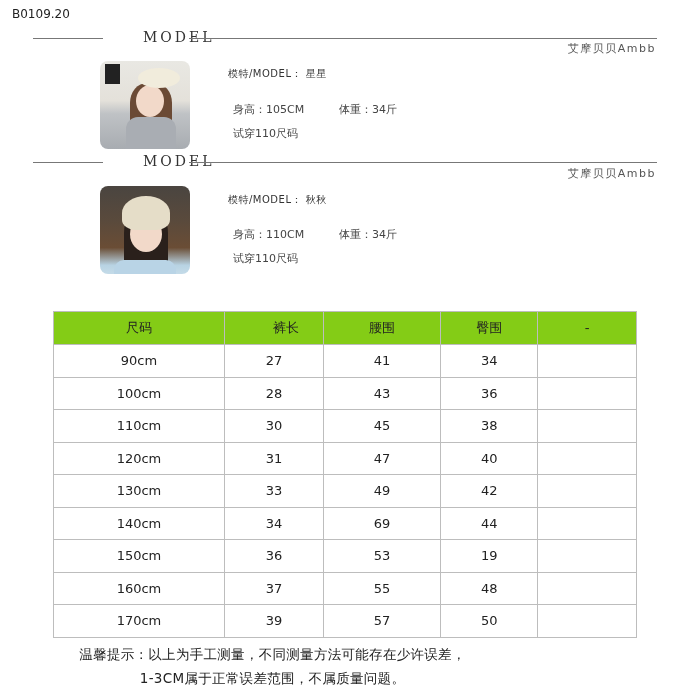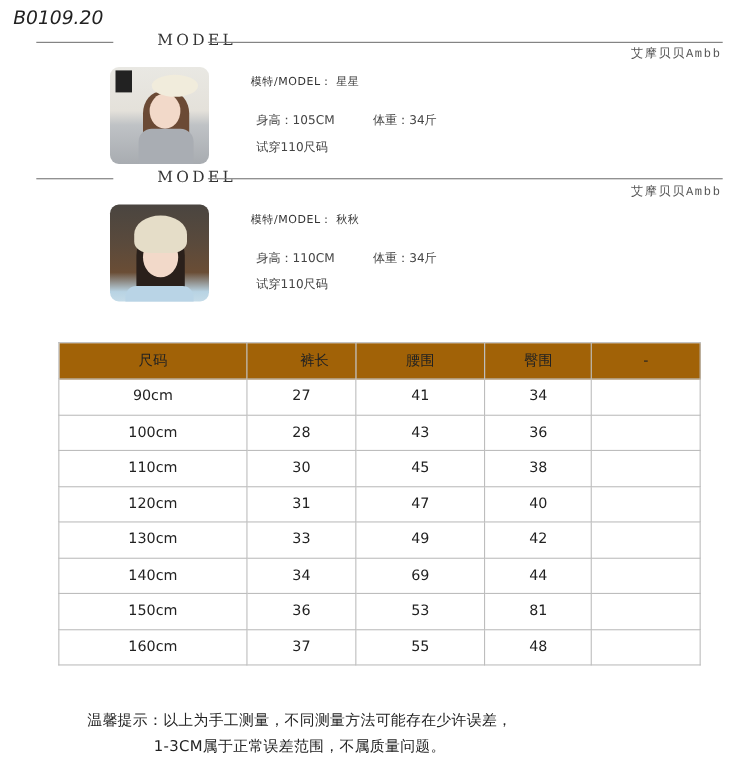--- a/index.html
+++ b/index.html
@@ -1,39 +1,39 @@
 <!DOCTYPE html>
 <html><head>
 <meta charset="utf-8">
 <style>
   * { box-sizing: border-box; margin: 0; padding: 0; }
   html, body { width: 686px; height: 699px; background: #ffffff; overflow: hidden; }
   body { position: relative; font-family: "DejaVu Sans", sans-serif; color: #222; }
 
-  .code { position: absolute; left: 12px; top: 7px; font-size: 17px; color: #222; font-family: "DejaVu Sans", sans-serif; font-style: italic; }
+  .code { position: absolute; left: 12px; top: 7px; font-size: 12px; color: #222; font-family: "DejaVu Sans", sans-serif; }
 
   .model-header { position: absolute; left: 0; width: 686px; height: 20px; }
   .model-header .line-left { position: absolute; left: 33px; width: 70px; top: 9px; height: 1px; background: #777; }
   .model-header .line-right { position: absolute; left: 189px; width: 468px; top: 9px; height: 1px; background: #777; }
   .model-header .label { position: absolute; left: 111px; top: 0; font-family: "DejaVu Serif", serif; font-size: 14px; letter-spacing: 3px; color: #333; margin-left: 32px; }
-  .brand { position: absolute; right: 30px; font-size: 11px; letter-spacing: 1.5px; color: #555; font-family: Liberation Mono, monospace; }
+  .brand { position: absolute; right: 30px; font-size: 11px; letter-spacing: 1.5px; color: #555; }
 
   .photo { position: absolute; left: 100px; width: 90px; height: 88px; border-radius: 8px; overflow: hidden; }
   .photo-1 { background: linear-gradient(180deg, #e9e8e3 0%, #e4e1da 45%, #bfc2c5 60%, #a8acb1 100%); }
   .photo-2 { background: linear-gradient(180deg, #4a4540 0%, #5a4a3c 40%, #6a4d35 70%, #b8d3e3 90%, #c4dbe8 100%); }
   .photo .hat { position: absolute; border-radius: 50%; }
   .photo .face { position: absolute; border-radius: 50%; background: #f2d9c9; }
   .photo .hair { position: absolute; border-radius: 40% 40% 10% 10%; }
 
   .model-name { position: absolute; left: 228px; font-size: 10px; color: #333; letter-spacing: 0.5px; }
   .model-stat { position: absolute; font-size: 11px; color: #444; }
 
   table.size { position: absolute; left: 53px; top: 311px; width: 584px; border-collapse: collapse; font-size: 13px; }
   table.size th, table.size td { border: 1px solid #bdbdbd; text-align: center; font-weight: normal; color: #222; }
-  table.size th { background: #a16207; height: 33px; font-size: 13px; }
+  table.size th { background: #84cc16; height: 33px; font-size: 13px; font-family: Liberation Mono, monospace; }
   table.size td { height: 32.5px; }
   .c1 { width: 177px; } .c2 { width: 102px; padding-left: 24px; } .c3 { width: 122px; margin-left: 20px; } .c4 { width: 101px; } .c5 { width: 103px; }
 
   .note { position: absolute; left: 0; width: 545px; text-align: center; font-size: 13.5px; color: #222; letter-spacing: 0.3px; }
 </style>
 </head>
 <body>
 
 <div class="code">B0109.20</div>
 
@@ -138,27 +138,34 @@
       <td>140cm</td>
         <td>34</td>
         <td>69</td>
         <td>44</td>
         <td></td>
     </tr>
     <tr>
       <td>150cm</td>
         <td>36</td>
         <td>53</td>
-        <td>81</td>
+        <td>19</td>
         <td></td>
     </tr>
     <tr>
       <td>160cm</td>
         <td>37</td>
         <td>55</td>
         <td>48</td>
         <td></td>
     </tr>
+    <tr>
+      <td>170cm</td>
+        <td>39</td>
+        <td>57</td>
+        <td>50</td>
+        <td></td>
+    </tr>
   </tbody>
 </table>
 
 <div class="note" style="top:646px;">温馨提示：以上为手工测量，不同测量方法可能存在少许误差，</div>
 <div class="note" style="top:670px;">1-3CM属于正常误差范围，不属质量问题。</div>
 
 </body></html>

